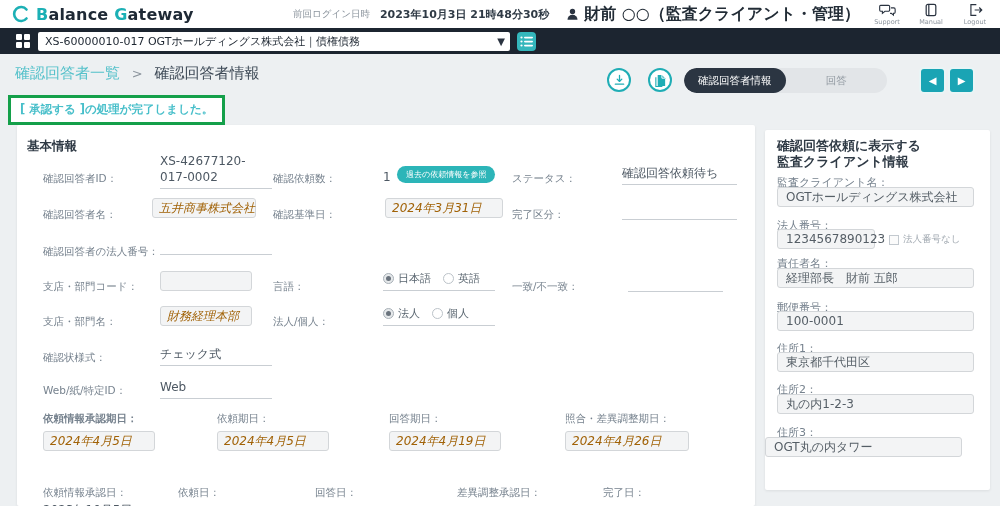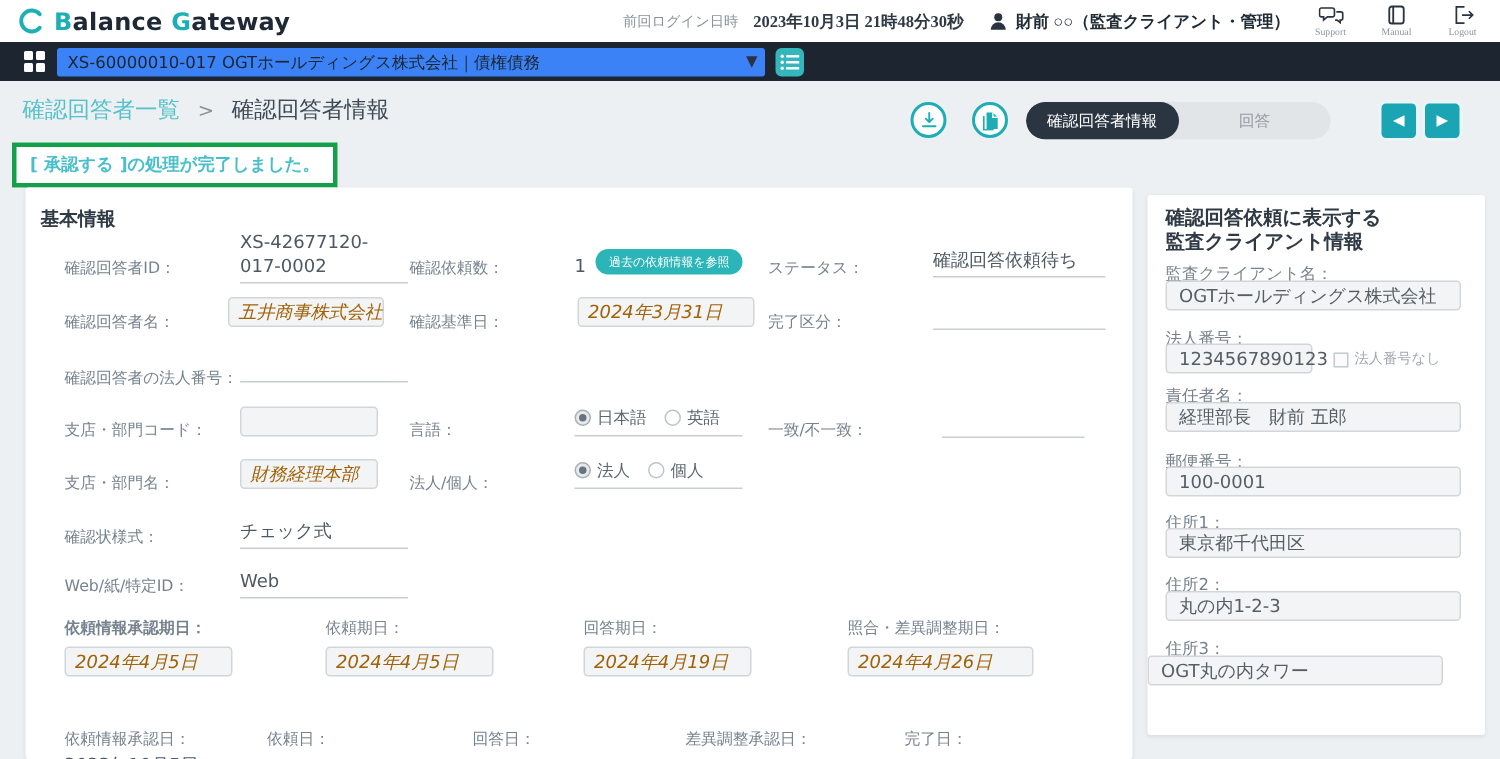--- a/index.html
+++ b/index.html
@@ -4,33 +4,33 @@
 <style>
   * { margin:0; padding:0; box-sizing:border-box; }
   body { background:#cfd4d8; font-family:"DejaVu Sans","Liberation Sans",sans-serif; }
   .screen { position:relative; width:1000px; height:506px; background:#edf0f2; overflow:hidden; }
 
   
   .header { position:absolute; left:0; top:0; width:1000px; height:28px; background:#fff; display:flex; align-items:center; }
   .logo-wrap { display:flex; align-items:center; gap:6px; padding-left:12px; }
   .logo-text { font-size:16px; font-weight:bold; color:#1e2935; letter-spacing:.2px; }
   .logo-text .teal { color:#1cb0b5; }
-  .header-right { position:absolute; right:8px; top:0; height:28px; display:flex; align-items:center; gap:10px;font-family:Liberation Serif, serif; }
+  .header-right { position:absolute; right:8px; top:0; height:28px; display:flex; align-items:center; gap:10px; }
   .login-label { font-size:9.5px; color:#8b949d; }
   .login-value { font-size:11px; color:#2f3a45; font-weight:600; }
   .user-wrap { display:flex; align-items:center; gap:4px; margin-left:6px; }
-  .user-name { font-size:11px; font-weight:bold; color:#222c36; }
+  .user-name { font-size:16px; font-weight:bold; color:#222c36; }
   .hicon { display:flex; flex-direction:column; align-items:center; width:34px; cursor:pointer; }
   .hicon .cap { font-size:6.5px; color:#8b949d; margin-top:1px; }
 
   
   .blackbar { position:absolute; left:0; top:28px; width:1000px; height:26px; background:#1c2530; display:flex; align-items:center; }
   .grid-icon { margin-left:16px; width:14px; height:14px; display:grid; grid-template-columns:6px 6px; grid-template-rows:6px 6px; gap:2px; }
   .grid-icon span { background:#fff; border-radius:1px; }
-  .ctx-select { position:absolute; left:38px; top:4px; width:472px; height:19px; background:#3b82f6; border-radius:2px; font-size:11px; color:#1c2530; line-height:19px; padding-left:7px; white-space:nowrap; overflow:hidden; cursor:pointer; }
+  .ctx-select { position:absolute; left:38px; top:4px; width:472px; height:19px; background:#ffffff; border-radius:2px; font-size:11px; color:#1c2530; line-height:19px; padding-left:7px; white-space:nowrap; overflow:hidden; cursor:pointer; }
   .ctx-select .arrow { position:absolute; right:5px; top:0; font-size:10px; color:#2a3340; }
   .list-icon { position:absolute; left:517px; top:4px; width:19px; height:19px; background:#34b7bc; border-radius:4px; display:flex; align-items:center; justify-content:center; cursor:pointer; }
 
   
   .crumb { position:absolute; left:15px; top:64px; font-size:15px; }
   .crumb .parent { color:#55c1ca; cursor:pointer; }
   .crumb .sep { color:#8a939c; margin:0 7px; font-size:13px; }
   .crumb .current { color:#3d4956; }
 
   .circle-btn { position:absolute; width:24px; height:24px; border-radius:50%; border:2px solid #1fadb5; background:#fff; display:flex; align-items:center; justify-content:center; cursor:pointer; }

